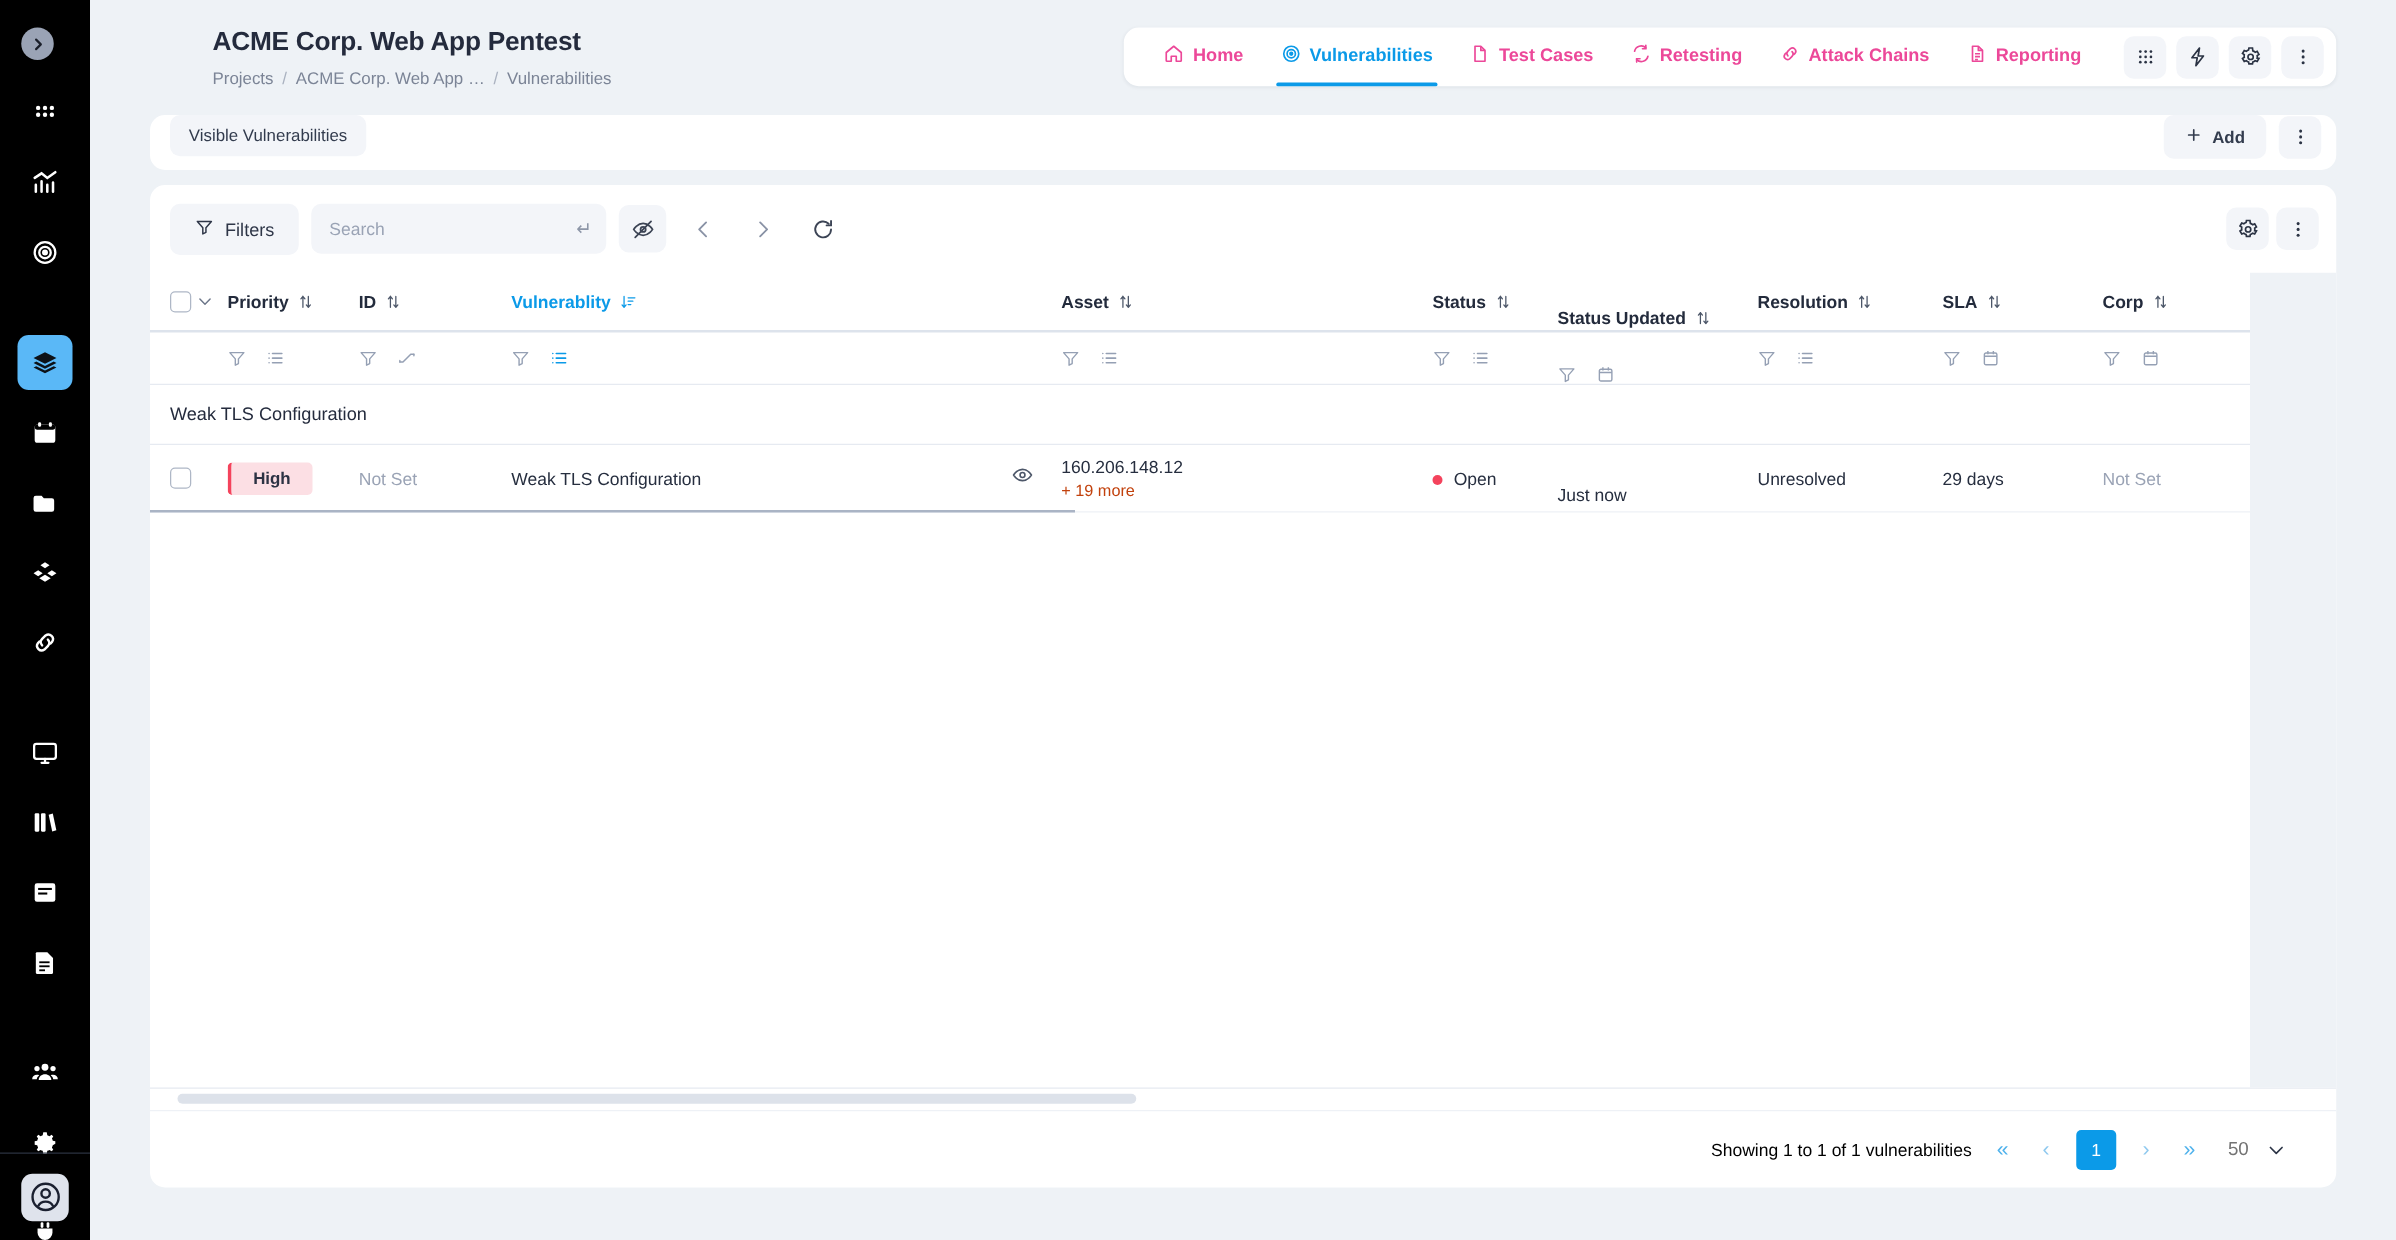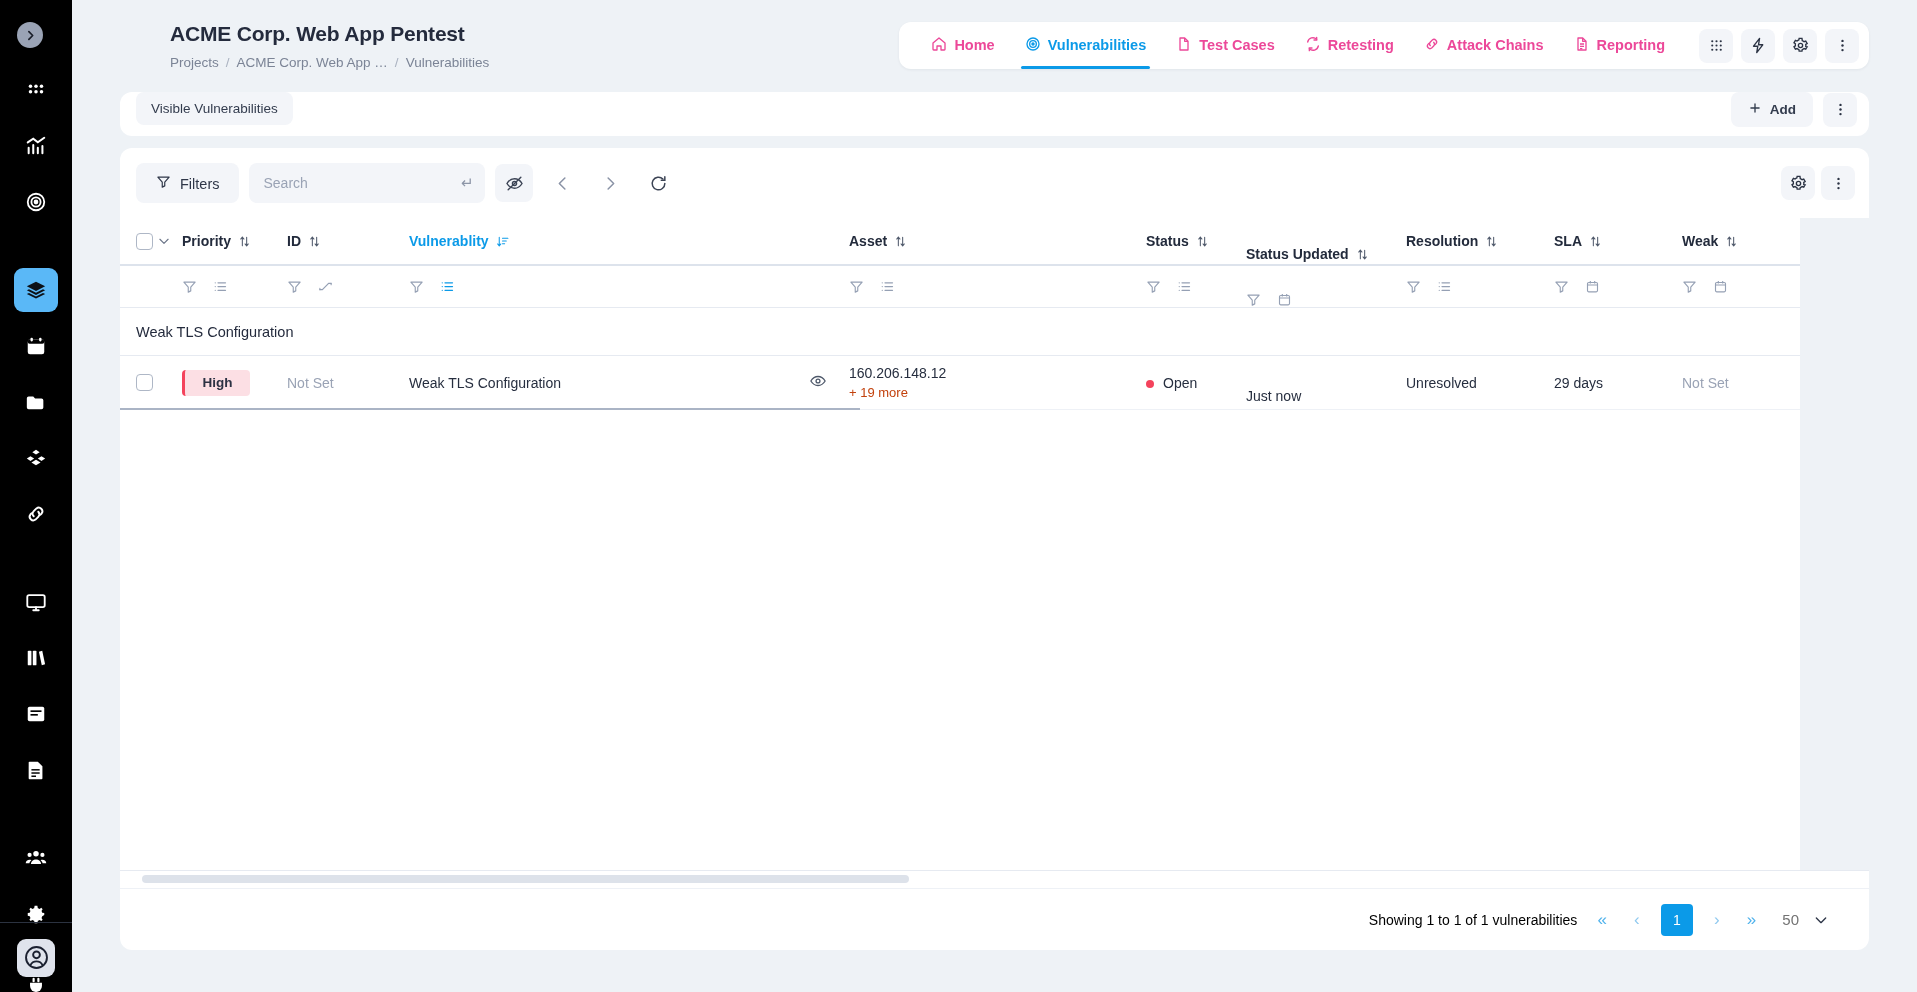--- a/index.html
+++ b/index.html
@@ -649,21 +649,21 @@
               </svg>
           </div>
           <div class="c-sla hcell">
             <span>SLA</span>
             <svg class="sorticon" viewBox="0 0 24 24" fill="none" stroke="currentColor" stroke-width="1.9" stroke-linecap="round" stroke-linejoin="round">
                 <path d="M8 20V4M8 4 5 7.5M8 4l3 3.5"></path>
                 <path d="M16 4v16M16 20l-3-3.5M16 20l3-3.5"></path>
               </svg>
           </div>
           <div class="c-plan hcell">
-            <span>Weak</span>
+            <span>Corp</span>
             <svg class="sorticon" viewBox="0 0 24 24" fill="none" stroke="currentColor" stroke-width="1.9" stroke-linecap="round" stroke-linejoin="round">
                 <path d="M8 20V4M8 4 5 7.5M8 4l3 3.5"></path>
                 <path d="M16 4v16M16 20l-3-3.5M16 20l3-3.5"></path>
               </svg>
           </div>
           <div class="c-age hcell">
             <span>Age</span>
           </div>
         </div>
 

